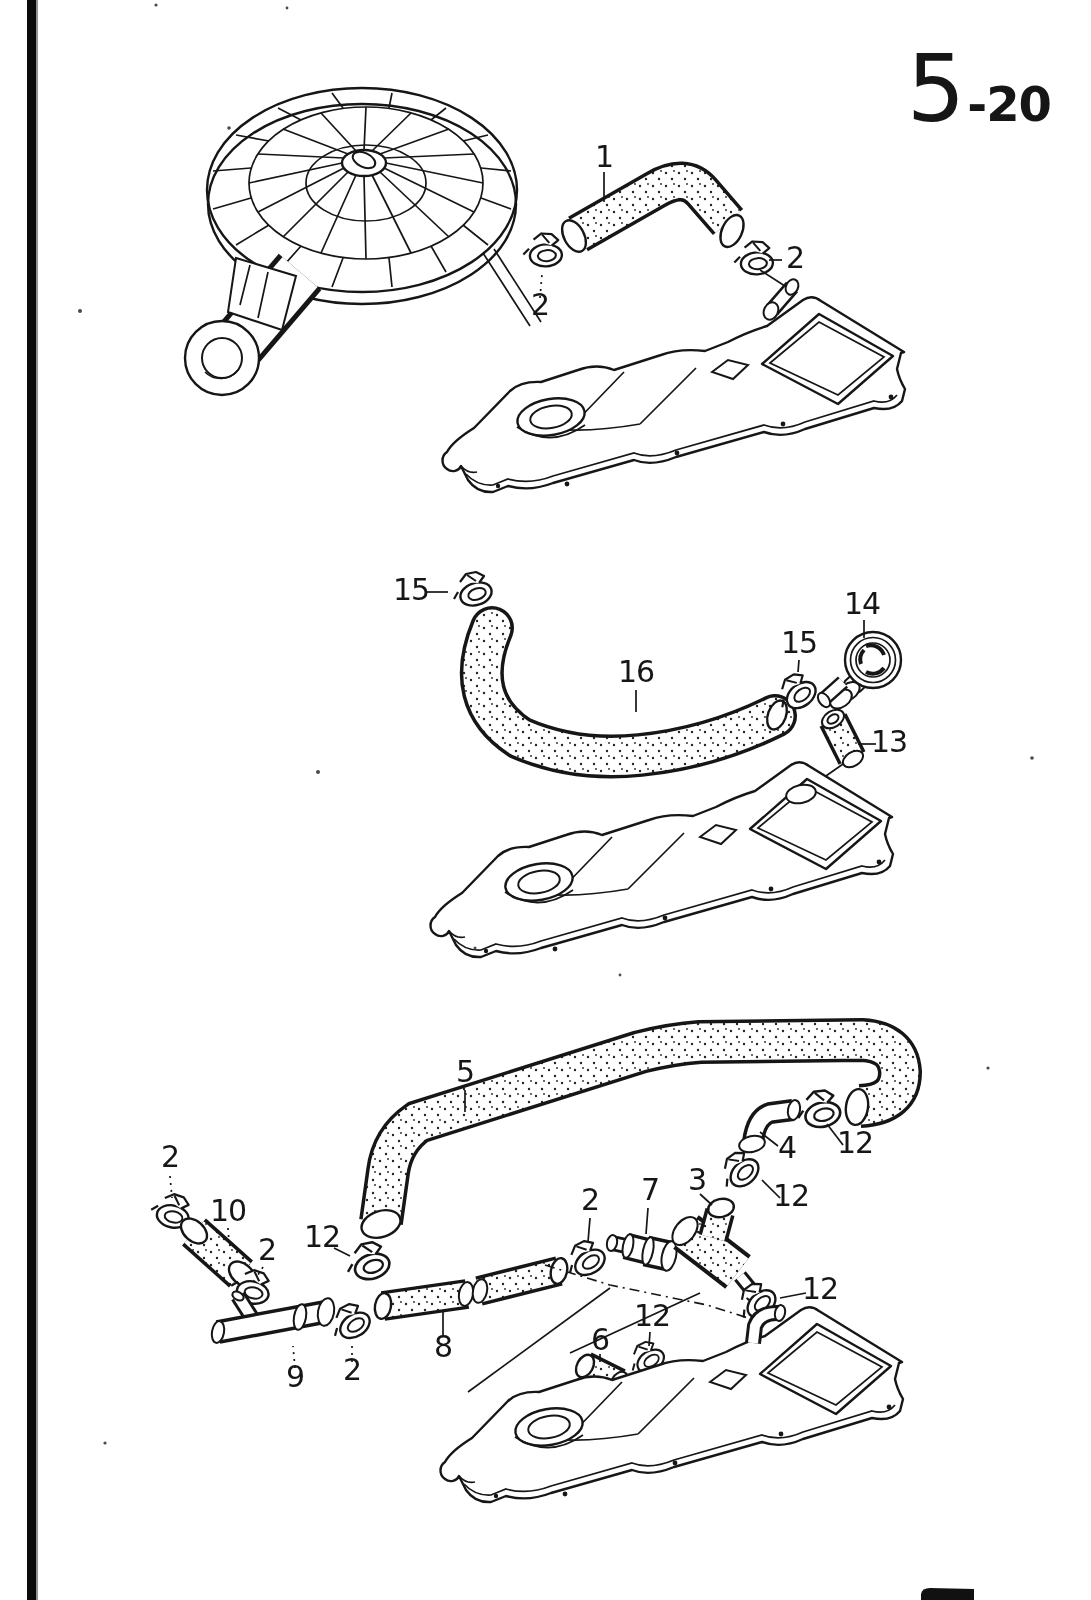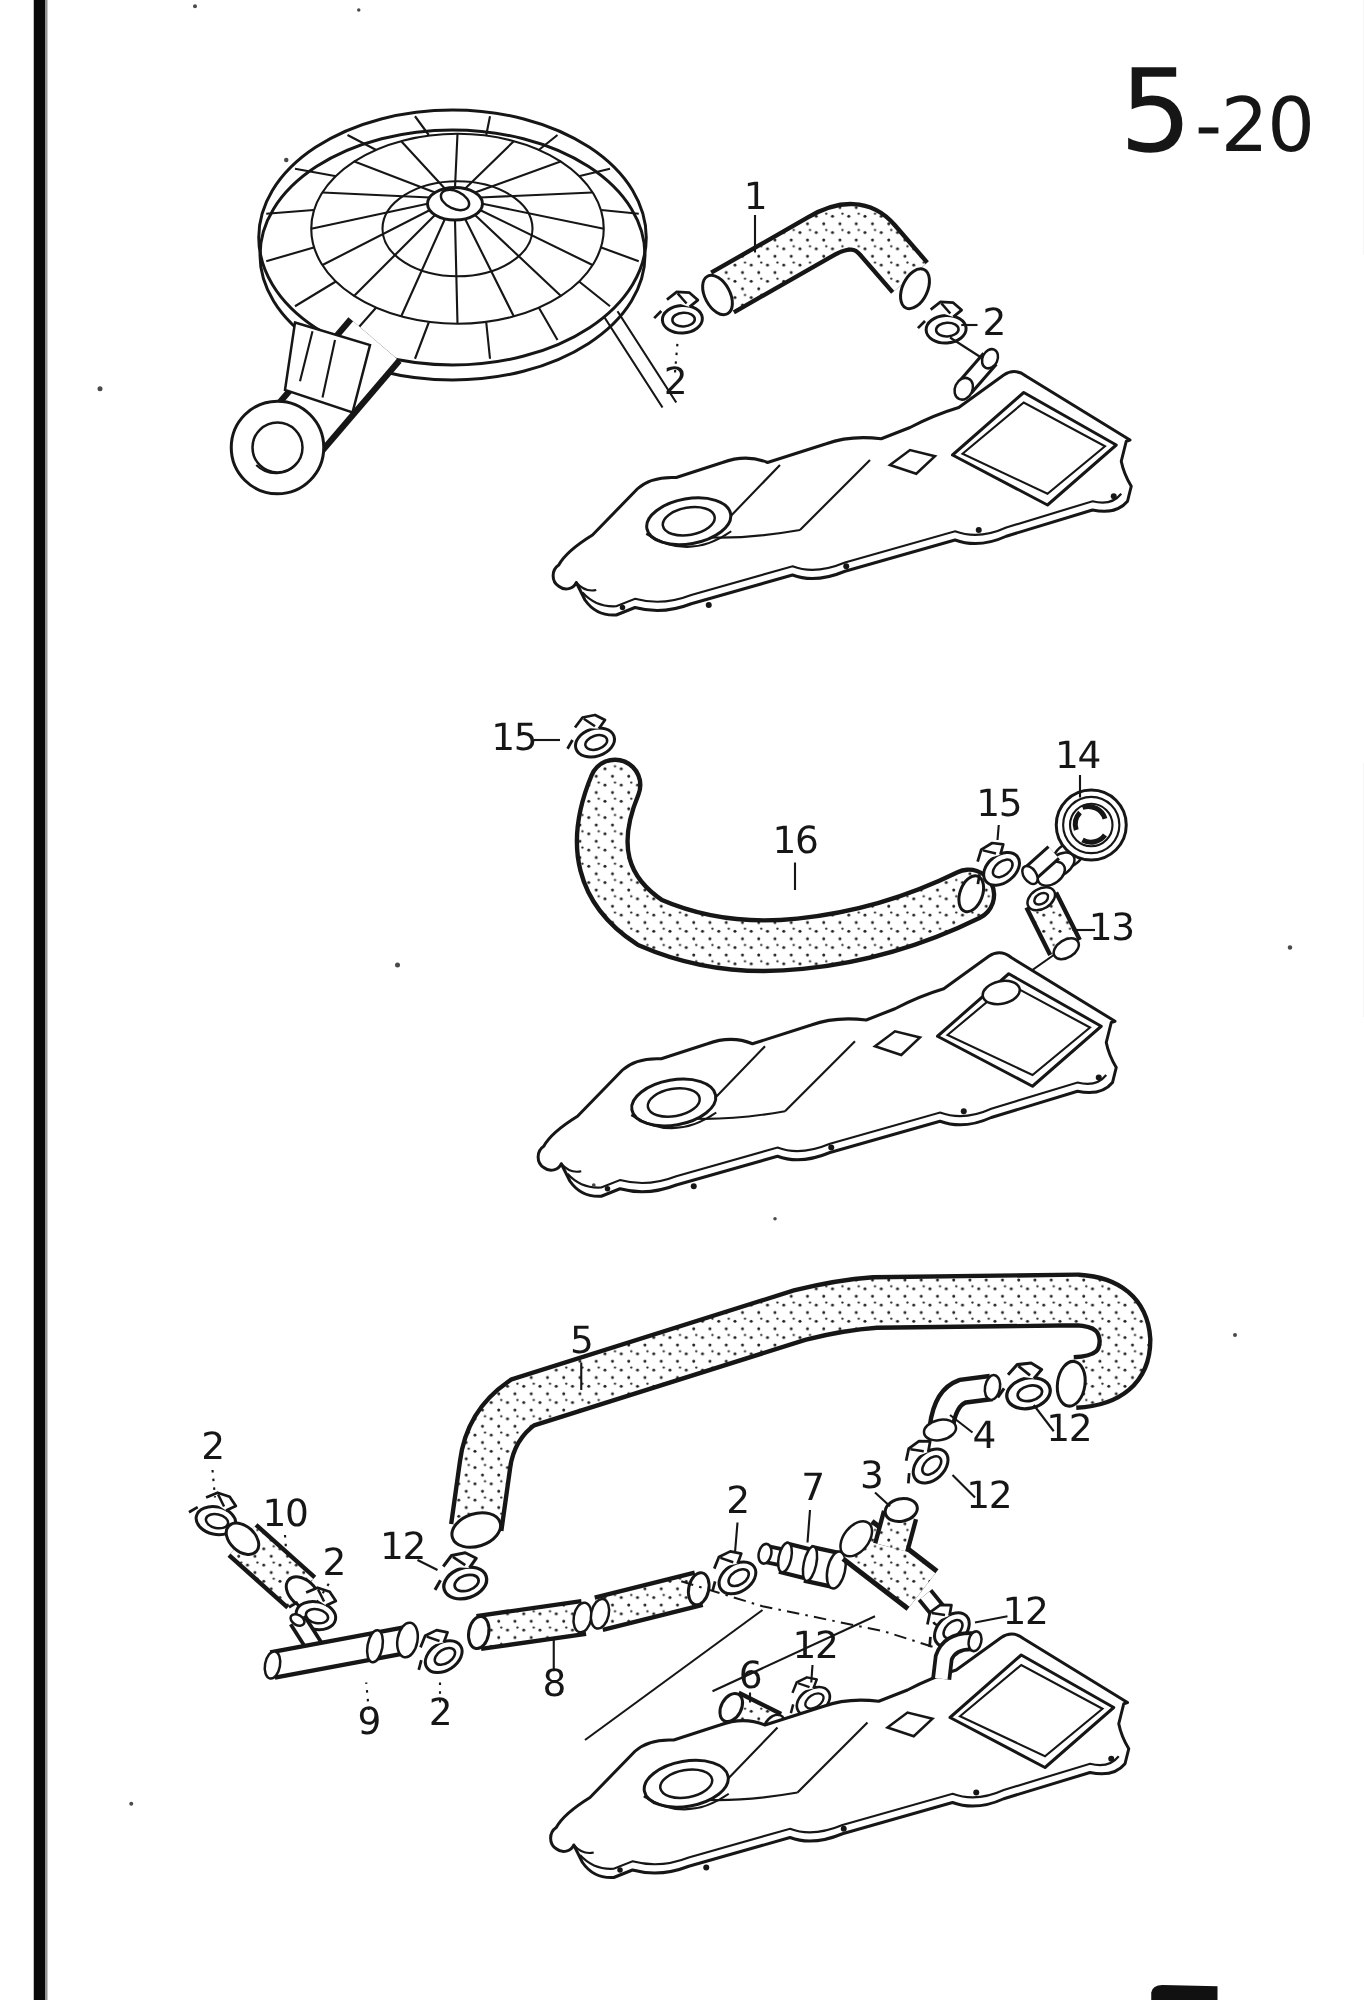--- a/index.html
+++ b/index.html
@@ -2,21 +2,21 @@
 <html><head>
 <meta charset="utf-8">
 <style>
   html,body{margin:0;padding:0;background:#e8e8e4;}
   .page{position:relative;width:1091px;height:1600px;background:#ffffff;overflow:hidden;
         font-family:"DejaVu Sans",sans-serif;color:#161616;}
   .binding-bar{position:absolute;left:27px;top:0;width:9px;height:1600px;background:#0a0a0a;}
   .binding-bar-edge{position:absolute;left:36px;top:0;width:2px;height:1600px;background:#3a3a3a;opacity:.55;}
   .pagenum{position:absolute;top:44px;right:40px;display:flex;align-items:baseline;gap:4px;}
   .pagenum .big{font-size:92px;font-weight:500;line-height:1;letter-spacing:-2px;}
-  .pagenum .small{font-size:60px;font-weight:400;line-height:1;letter-spacing:-1px;}
+  .pagenum .small{font-size:48px;font-weight:700;line-height:1;letter-spacing:-1px;}
   svg.art{position:absolute;left:0;top:0;}
   
   .ln{fill:none;stroke:#161616;stroke-width:2.4;stroke-linejoin:round;}
   .thin{fill:none;stroke:#161616;stroke-width:1.7;}
   .dot{fill:none;stroke:#161616;stroke-width:1.7;stroke-dasharray:2 5;}
   .ddot{fill:none;stroke:#161616;stroke-width:1.6;stroke-dasharray:10 5 2 5;}
   .fw{fill:#ffffff;stroke:#161616;stroke-width:2.4;stroke-linejoin:round;}
   .fw2{fill:#ffffff;stroke:#161616;stroke-width:2;}
   .fd{fill:#161616;stroke:none;}
   .callout{font-size:30px;fill:#161616;text-anchor:middle;letter-spacing:-1px;}

